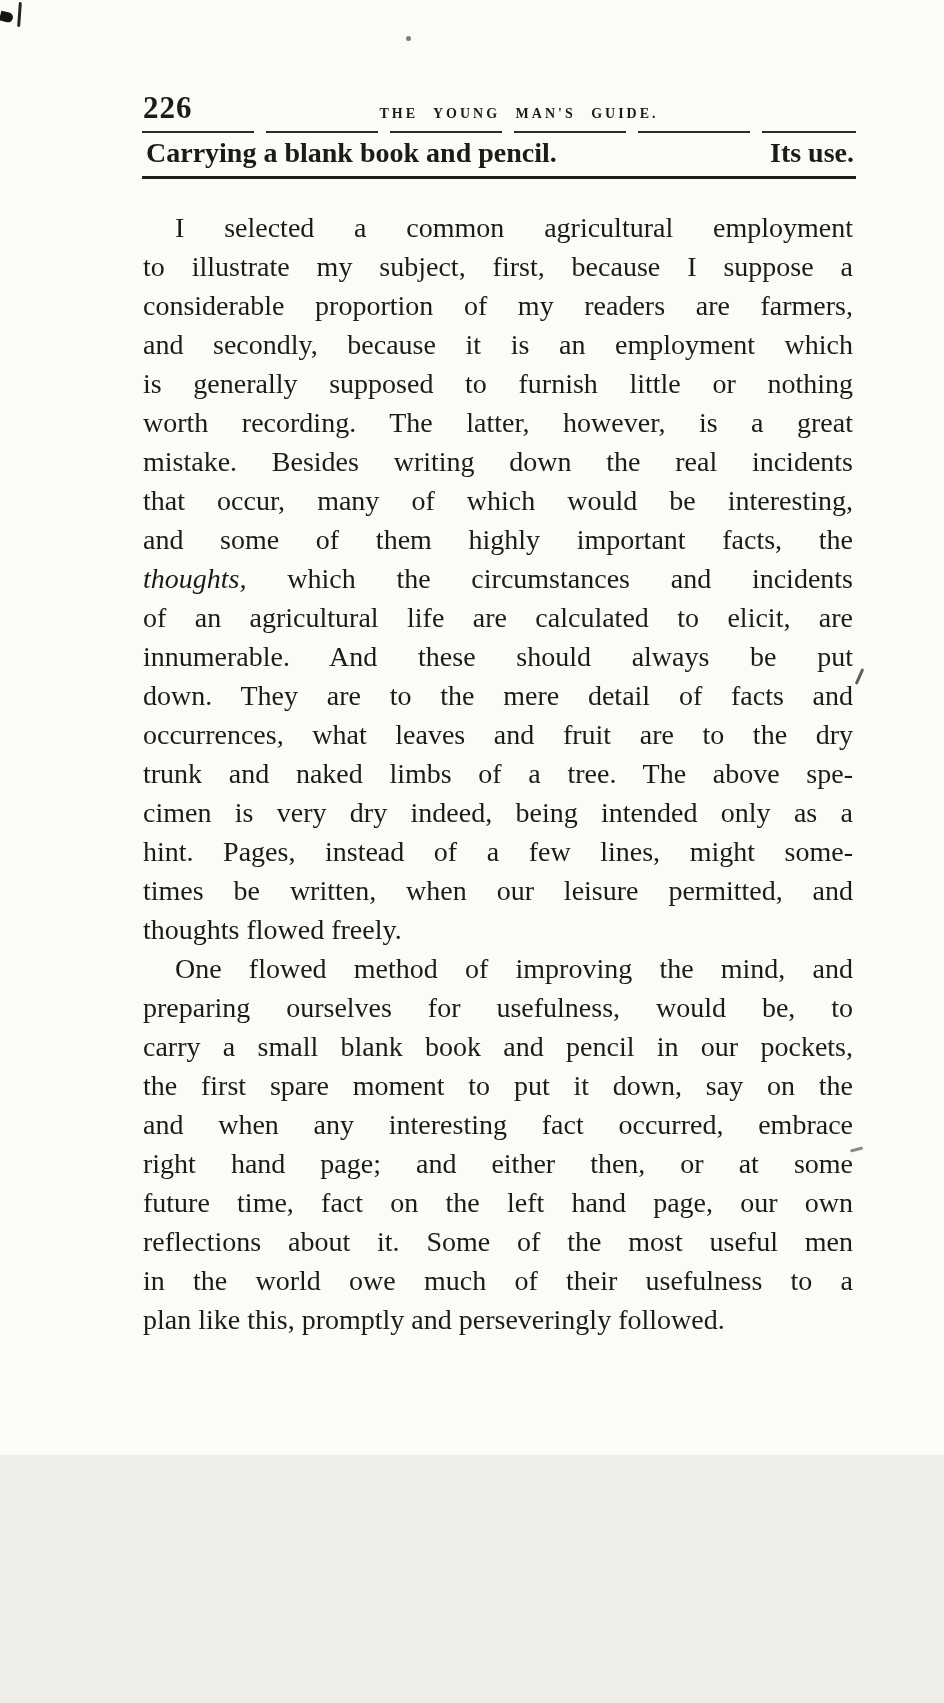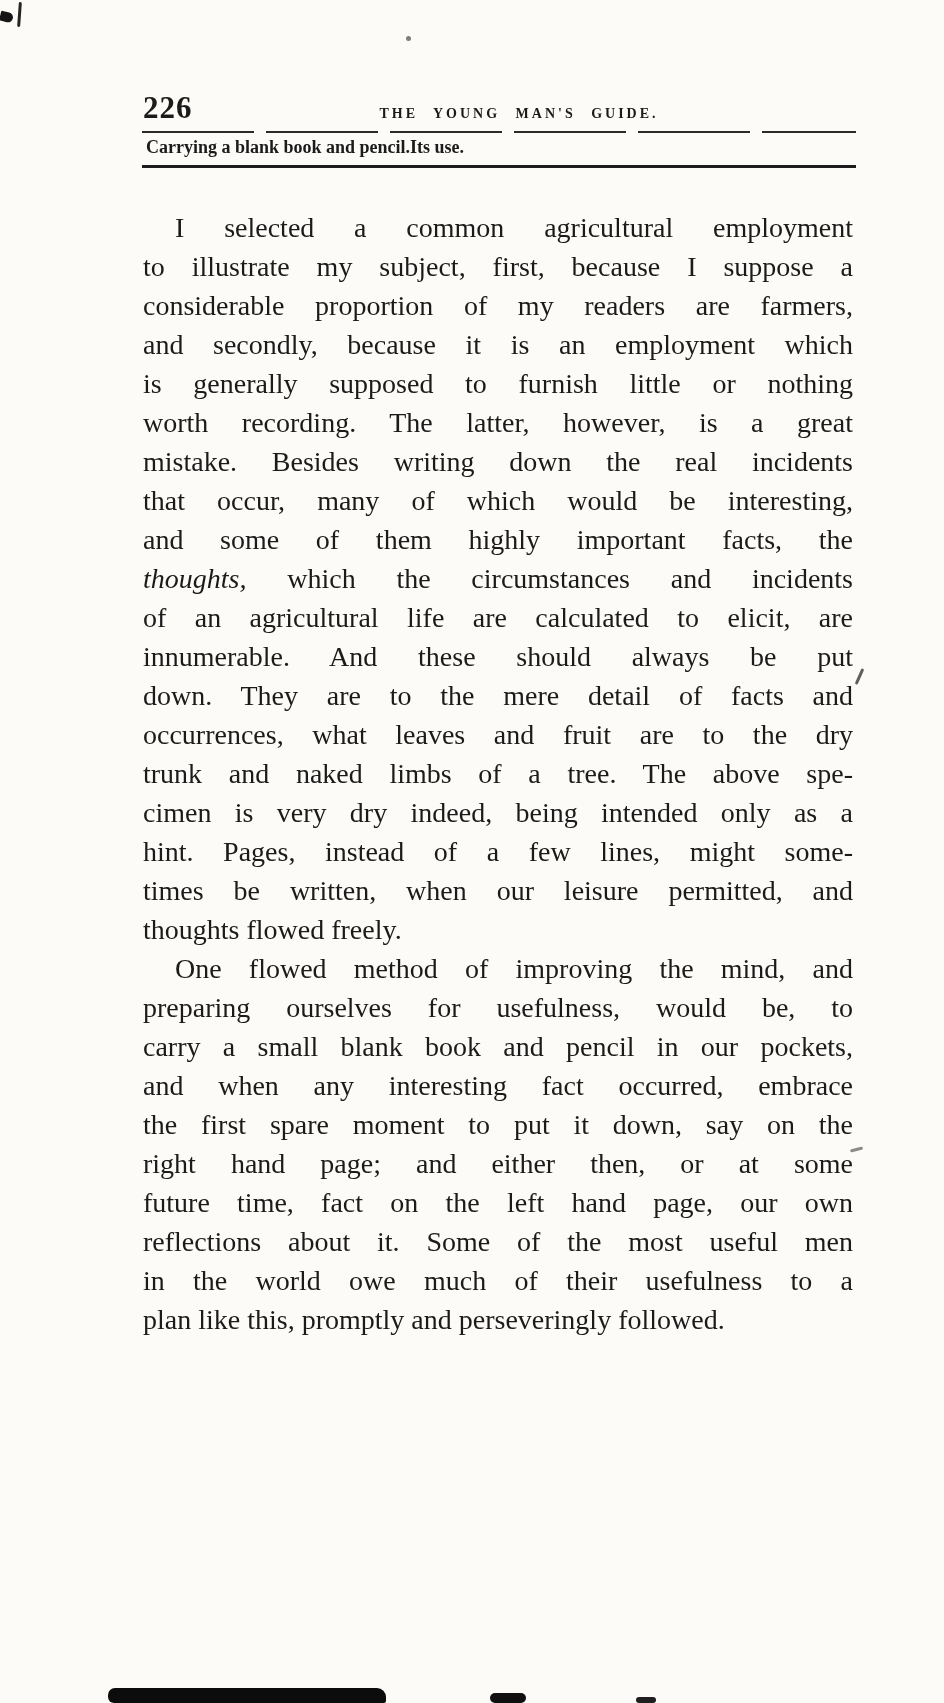--- a/index.html
+++ b/index.html
@@ -1,19 +1,19 @@
 <!DOCTYPE html>
 <html><head>
 <meta charset="utf-8">
 <style>
   html, body { margin: 0; padding: 0; background: #efede8; }
   .page {
     position: relative;
     width: 944px;
-    height: 1703px;
+    height: 1455px;
     margin: 0 auto;
     background: #fcfbf7;
     font-family: "Liberation Serif", "DejaVu Serif", serif;
     color: #1b1b1b;
     overflow: hidden;
   }
 
   
   .page-header {
     position: absolute;
@@ -46,22 +46,23 @@
     left: 142px;
     width: 714px;
   }
   .rule-top {
     height: 2px;
     background: repeating-linear-gradient(to right, #2b2b2b 0 112px, rgba(0,0,0,0) 112px 124px);
     margin-bottom: 3px;
   }
   .section-row {
     display: flex;
+    justify-content: space-between;
     align-items: baseline;
-    font-size: 18px;
+    font-size: 28px;
     font-weight: 700;
     padding: 1px 2px 7px 4px;
     border-bottom: 3px solid #1d1d1d;
   }
 
   
   .text-block {
     position: absolute;
     top: 208px;
     left: 143px;
@@ -135,22 +136,22 @@
         <div class="line"><span>trunk and naked limbs of a tree. The above spe-</span></div>
         <div class="line"><span>cimen is very dry indeed, being intended only as a</span></div>
         <div class="line"><span>hint. Pages, instead of a few lines, might some-</span></div>
         <div class="line"><span>times be written, when our leisure permitted, and</span></div>
         <div class="line last"><span>thoughts flowed freely.</span></div>
       </div>
       <div class="paragraph">
         <div class="line indent"><span>One flowed method of improving the mind, and</span></div>
         <div class="line"><span>preparing ourselves for usefulness, would be, to</span></div>
         <div class="line"><span>carry a small blank book and pencil in our pockets,</span></div>
+        <div class="line"><span>the first spare moment to put it down, say on the</span></div>
         <div class="line"><span>and when any interesting fact occurred, embrace</span></div>
-        <div class="line"><span>the first spare moment to put it down, say on the</span></div>
         <div class="line"><span>right hand page; and either then, or at some</span></div>
         <div class="line"><span>future time, fact on the left hand page, our own</span></div>
         <div class="line"><span>reflections about it. Some of the most useful men</span></div>
         <div class="line"><span>in the world owe much of their usefulness to a</span></div>
         <div class="line last"><span>plan like this, promptly and perseveringly followed.</span></div>
       </div>
     </main>
 
 </div>
 

